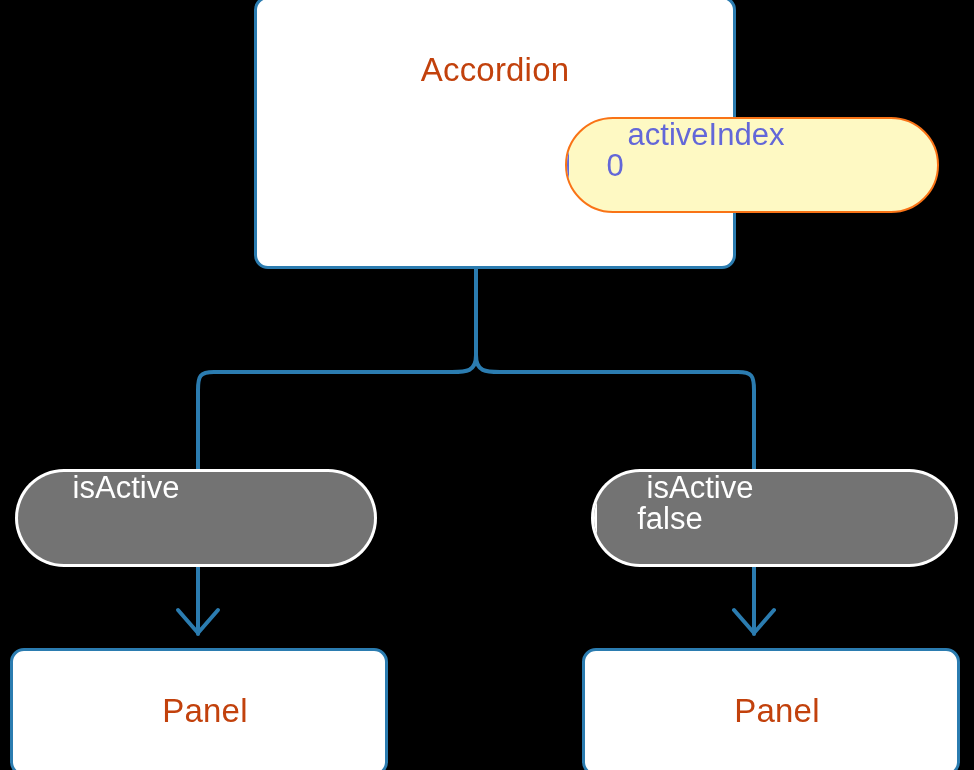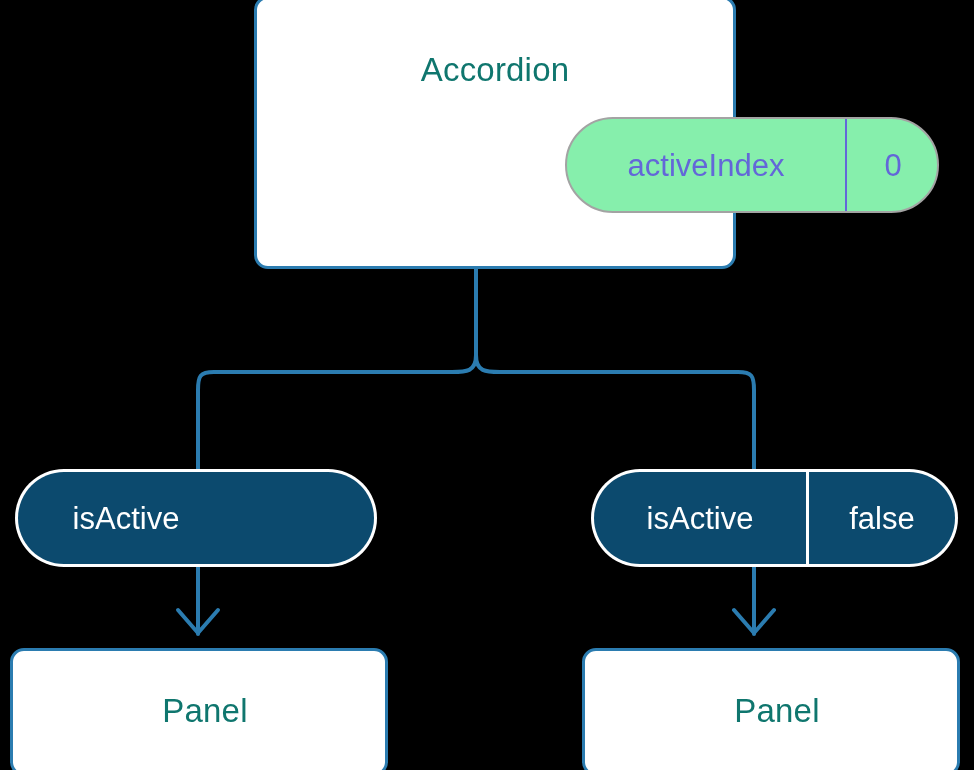--- a/index.html
+++ b/index.html
@@ -32,21 +32,21 @@
     position: absolute;
     box-sizing: border-box;
     background: #ffffff;
     border: 3px solid #2b7cb0;
     border-radius: 14px;
     display: flex;
     flex-direction: column;
     align-items: center;
   }
   .comp-title {
-    color: #0f766e;
+    color: #c2410c;
     font-size: 33px;
     font-weight: 400;
     letter-spacing: 0.2px;
     line-height: 1;
     white-space: nowrap;
   }
 
   
   #root-box {
     left: 254px;
@@ -85,39 +85,41 @@
     align-items: center;
     justify-content: center;
     font-size: 31px;
     line-height: 1;
   }
   .pill .seg-key { flex: 0 0 auto; }
   .pill .seg-val { flex: 0 0 auto; }
 
   
   .pill-outline {
-    background: #86efac;
-    border: 2px solid #a3a3a3;
+    background: #fef9c3;
+    border: 2px solid #f97316;
+    flex-direction: column;
   }
   .pill-outline .seg { color: #6367d8; }
   .pill-outline .seg-val { border-left: 2px solid #6367d8; }
 
   #pill-activeindex {
     left: 308px;
     top: 118px;
     width: 374px;
     height: 96px;
   }
   #pill-activeindex .seg-key { width: 278px; }
   #pill-activeindex .seg-val { width: 92px; }
 
   
   .pill-filled {
-    background: #0c4a6e;
+    background: #737373;
     box-shadow: 0 0 0 3px #ffffff;
+    flex-direction: column;
   }
   .pill-filled .seg { color: #ffffff; }
   .pill-filled .seg-val { border-left: 3px solid #ffffff; }
 
   .pill-prop {
     top: 472px;
     height: 92px;
   }
   #pill-isactive-true {
     left: 18px;

